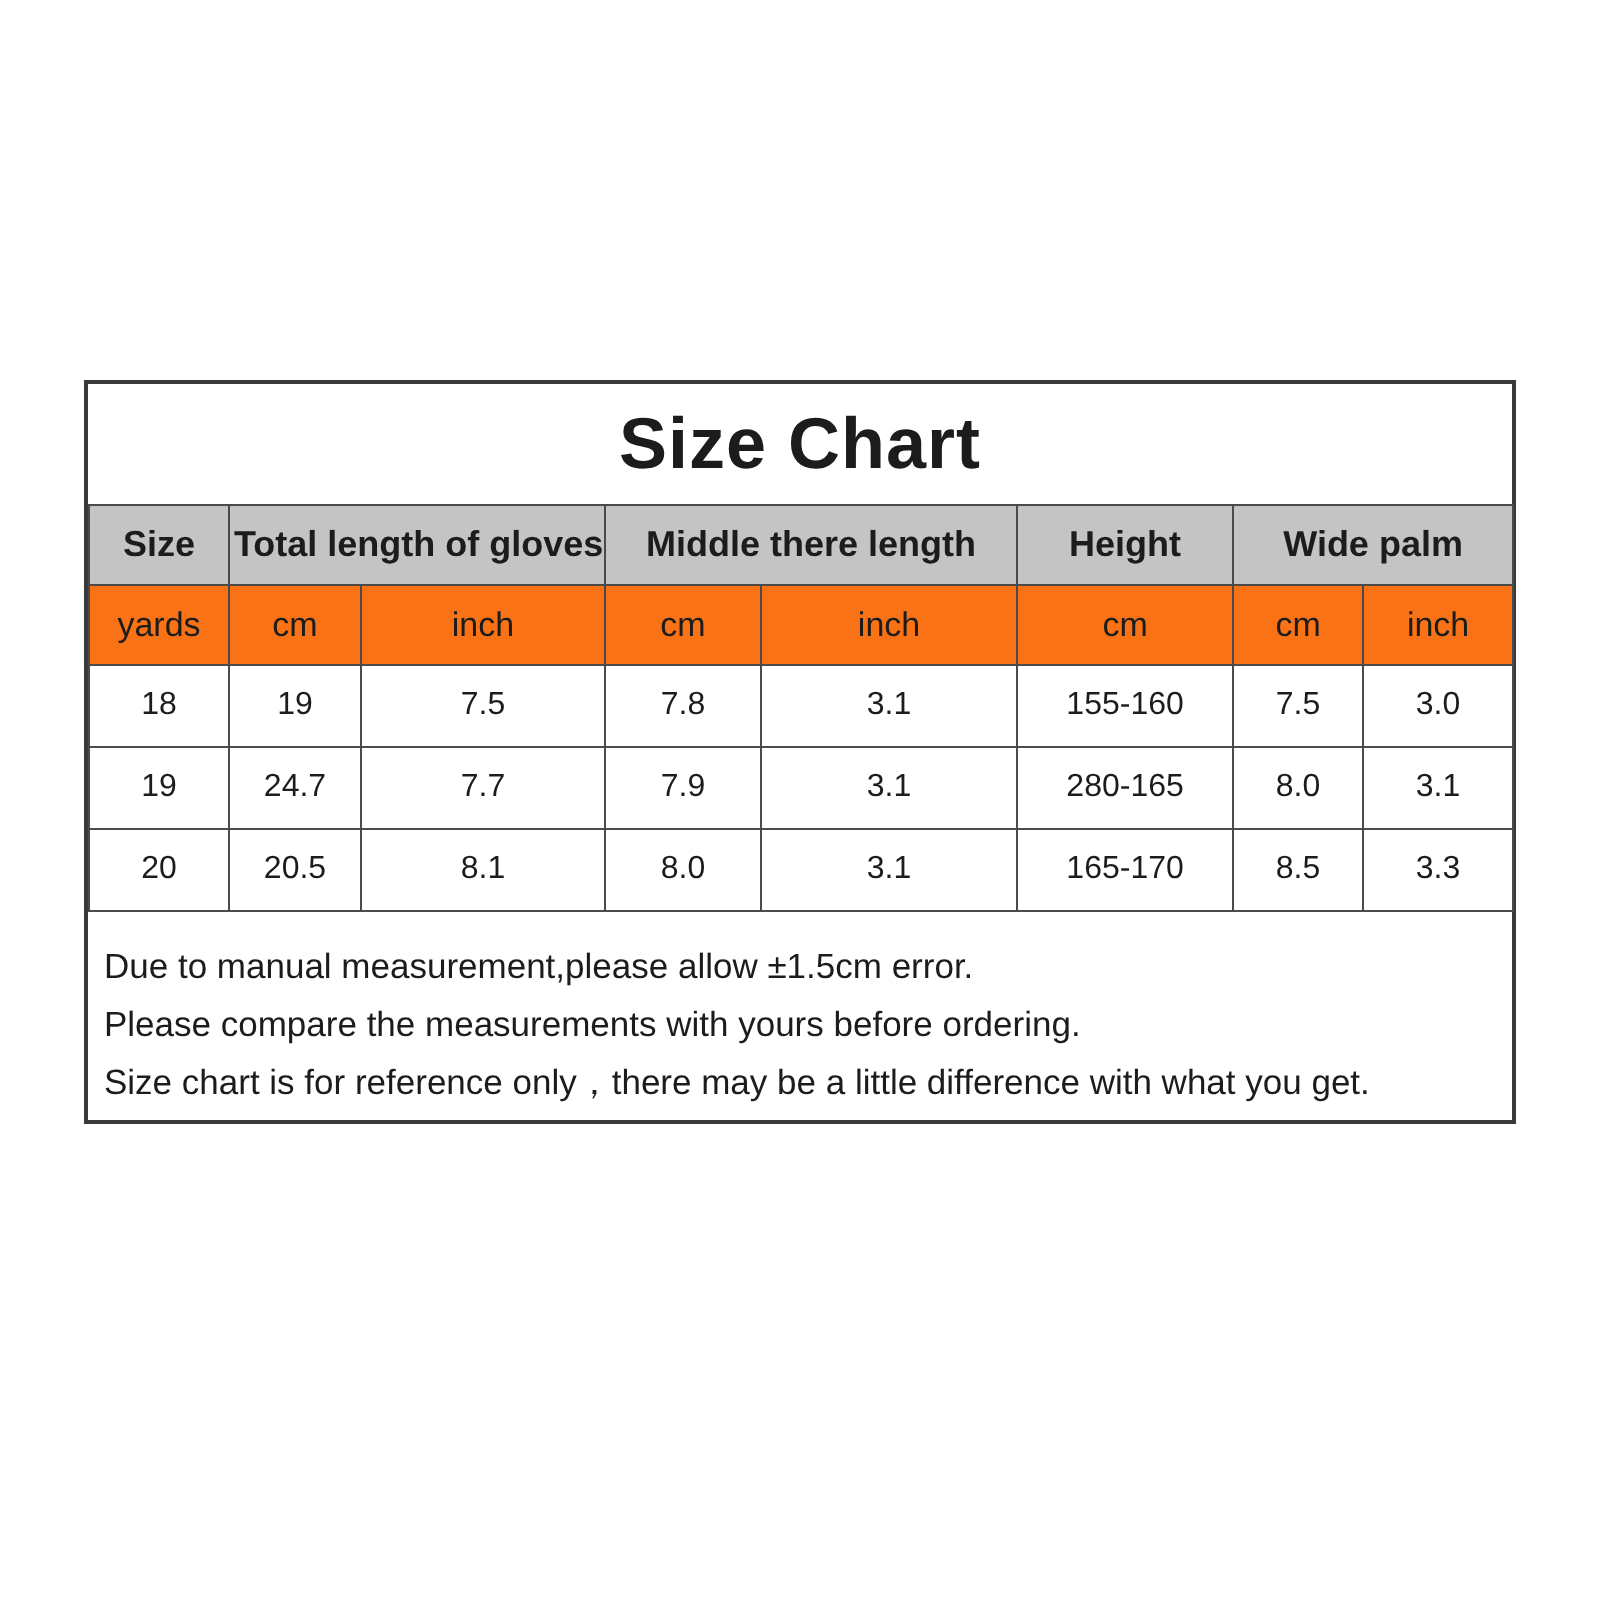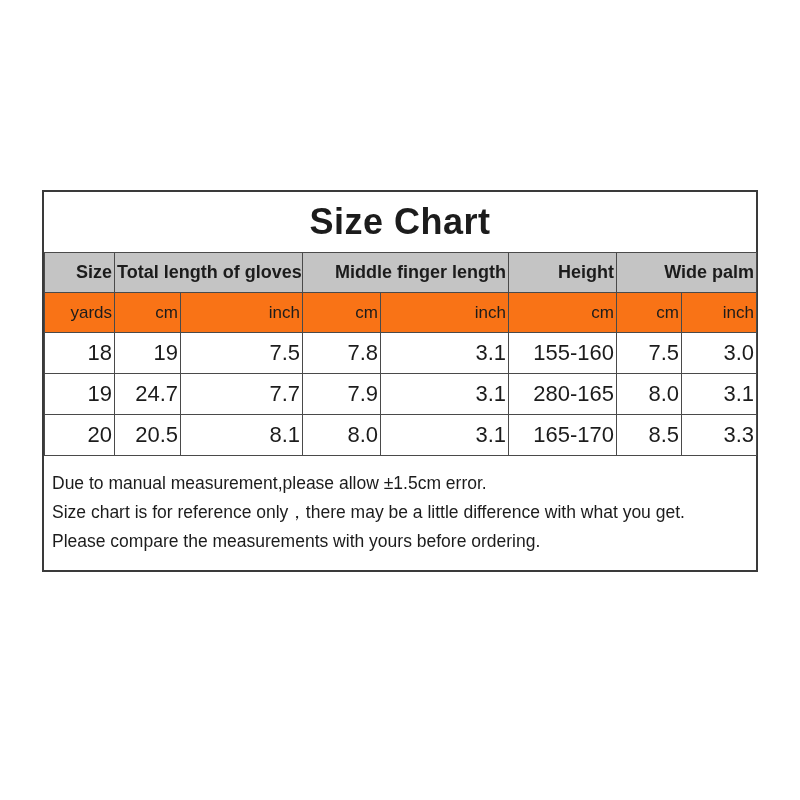--- a/index.html
+++ b/index.html
@@ -36,45 +36,45 @@
     background: #ffffff;
   }
   table.size-table {
     border-collapse: collapse;
     table-layout: fixed;
     width: 712px;
   }
   table.size-table th,
   table.size-table td {
     border: 1px solid #4a4a4a;
-    text-align: right;
+    text-align: center;
     vertical-align: middle;
     padding: 0 2px;
     overflow: hidden;
     white-space: nowrap;
   }
   tr.group-row th {
     background: #c4c4c4;
     font-weight: bold;
     font-size: 18px;
     height: 39px;
   }
   tr.sub-row th {
     background: #f97316;
     font-weight: normal;
     font-size: 17px;
     height: 39px;
   }
   tr.data-row td {
     background: #ffffff;
-    font-size: 22px;
+    font-size: 16px;
     height: 40px;
   }
   .notes {
-    padding: 13px 8px 14px 8px;
+    padding: 13px 8px 4px 8px;
     background: #ffffff;
   }
   .note-line {
     font-size: 17.5px;
     line-height: 29px;
     white-space: nowrap;
   }
 </style>
 </head>
 <body>
@@ -92,21 +92,21 @@
         <col style="width:78px">
         <col style="width:128px">
         <col style="width:108px">
         <col style="width:65px">
         <col style="width:75px">
       </colgroup>
       <thead>
         <tr class="group-row">
           <th>Size</th>
           <th colspan="2">Total length of gloves</th>
-          <th colspan="2">Middle finger length</th>
+          <th colspan="2">Middle there length</th>
           <th>Height</th>
           <th colspan="2">Wide palm</th>
         </tr>
         <tr class="sub-row">
           <th>yards</th>
           <th>cm</th>
           <th>inch</th>
           <th>cm</th>
           <th>inch</th>
           <th>cm</th>
@@ -143,18 +143,18 @@
           <td>3.1</td>
           <td>165-170</td>
           <td>8.5</td>
           <td>3.3</td>
         </tr>
       </tbody>
     </table>
 
     <div class="notes">
       <div class="note-line">Due to manual measurement,please allow ±1.5cm error.</div>
+      <div class="note-line">Please compare the measurements with yours before ordering.</div>
       <div class="note-line">Size chart is for reference only，there may be a little difference with what you get.</div>
-      <div class="note-line">Please compare the measurements with yours before ordering.</div>
     </div>
 
   </div>
 </div>
 
 </body></html>

